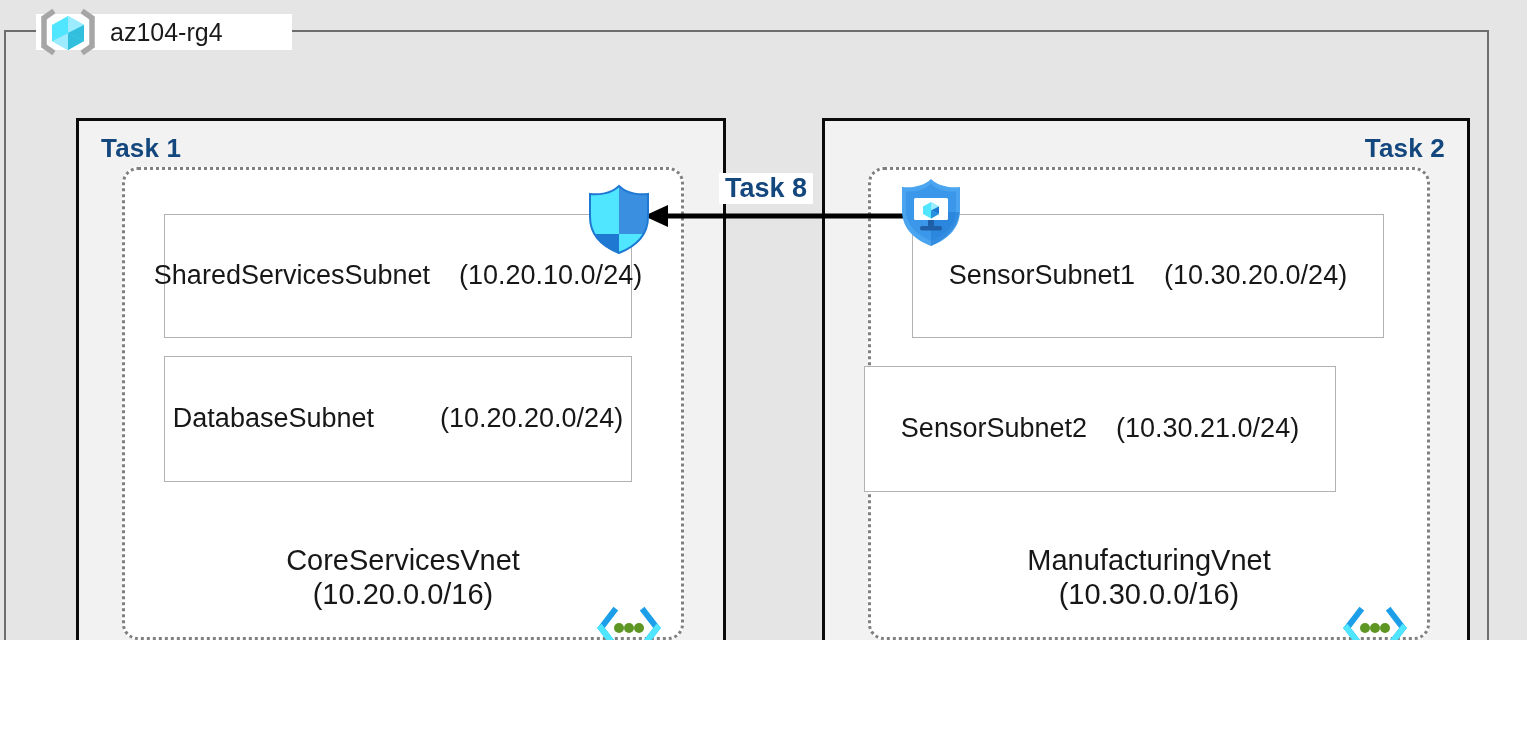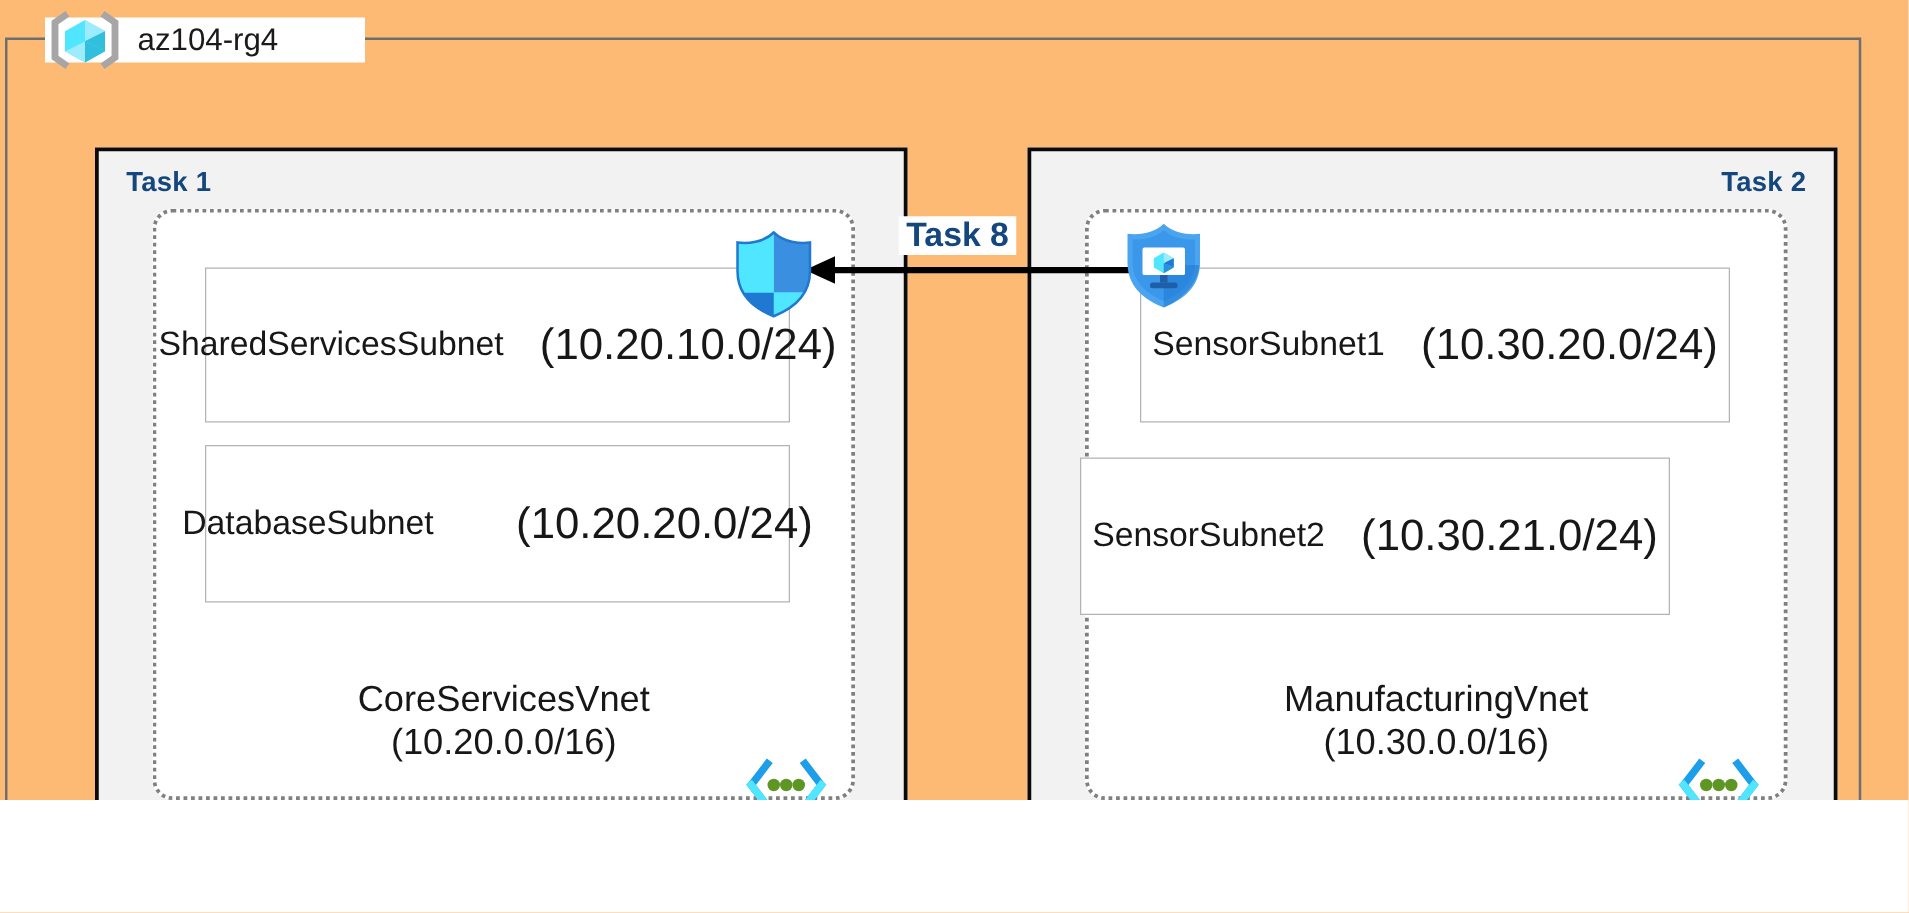--- a/index.html
+++ b/index.html
@@ -7,21 +7,21 @@
     padding: 0;
     background: #ffffff;
   }
   body {
     font-family: "Liberation Sans", sans-serif;
   }
   #canvas {
     position: relative;
     width: 1527px;
     height: 640px;
-    background: #fdba74;
+    background: #e5e5e5;
     overflow: hidden;
   }
 
   
   .rg-border {
     position: absolute;
     left: 4px;
     top: 30px;
     width: 1485px;
     height: 680px;
@@ -67,21 +67,21 @@
     background: #f2f2f2;
     border: 3px solid #0a0a0a;
     box-sizing: border-box;
   }
   #task1-box { left: 76px;  top: 118px; width: 650px;  height: 565px; }
   #task2-box { left: 822px; top: 118px; width: 648px;  height: 565px; }
 
   .task-label {
     position: absolute;
     top: 12px;
-    font-size: 22px;
+    font-size: 26px;
     font-weight: bold;
     color: #14477d;
     letter-spacing: 0.2px;
     white-space: nowrap;
   }
   .task-label.left  { left: 22px; }
   .task-label.right { right: 22px; }
 
   
   .vnet-box {
@@ -109,21 +109,21 @@
   #subnet-database { left: 164px; top: 356px; width: 468px; height: 126px; gap: 37px; }
   #subnet-sensor1  { left: 912px; top: 214px; width: 472px; height: 124px; }
   #subnet-sensor2  { left: 864px; top: 366px; width: 472px; height: 126px; }
 
   .subnet-name {
     font-size: 27px;
     color: #171717;
     line-height: 1.18;
   }
   .subnet-cidr {
-    font-size: 35px;
+    font-size: 27px;
     color: #171717;
     line-height: 1.18;
     margin-left: 29px;
   }
 
   
   .vnet-caption {
     position: absolute;
     text-align: center;
     color: #171717;

